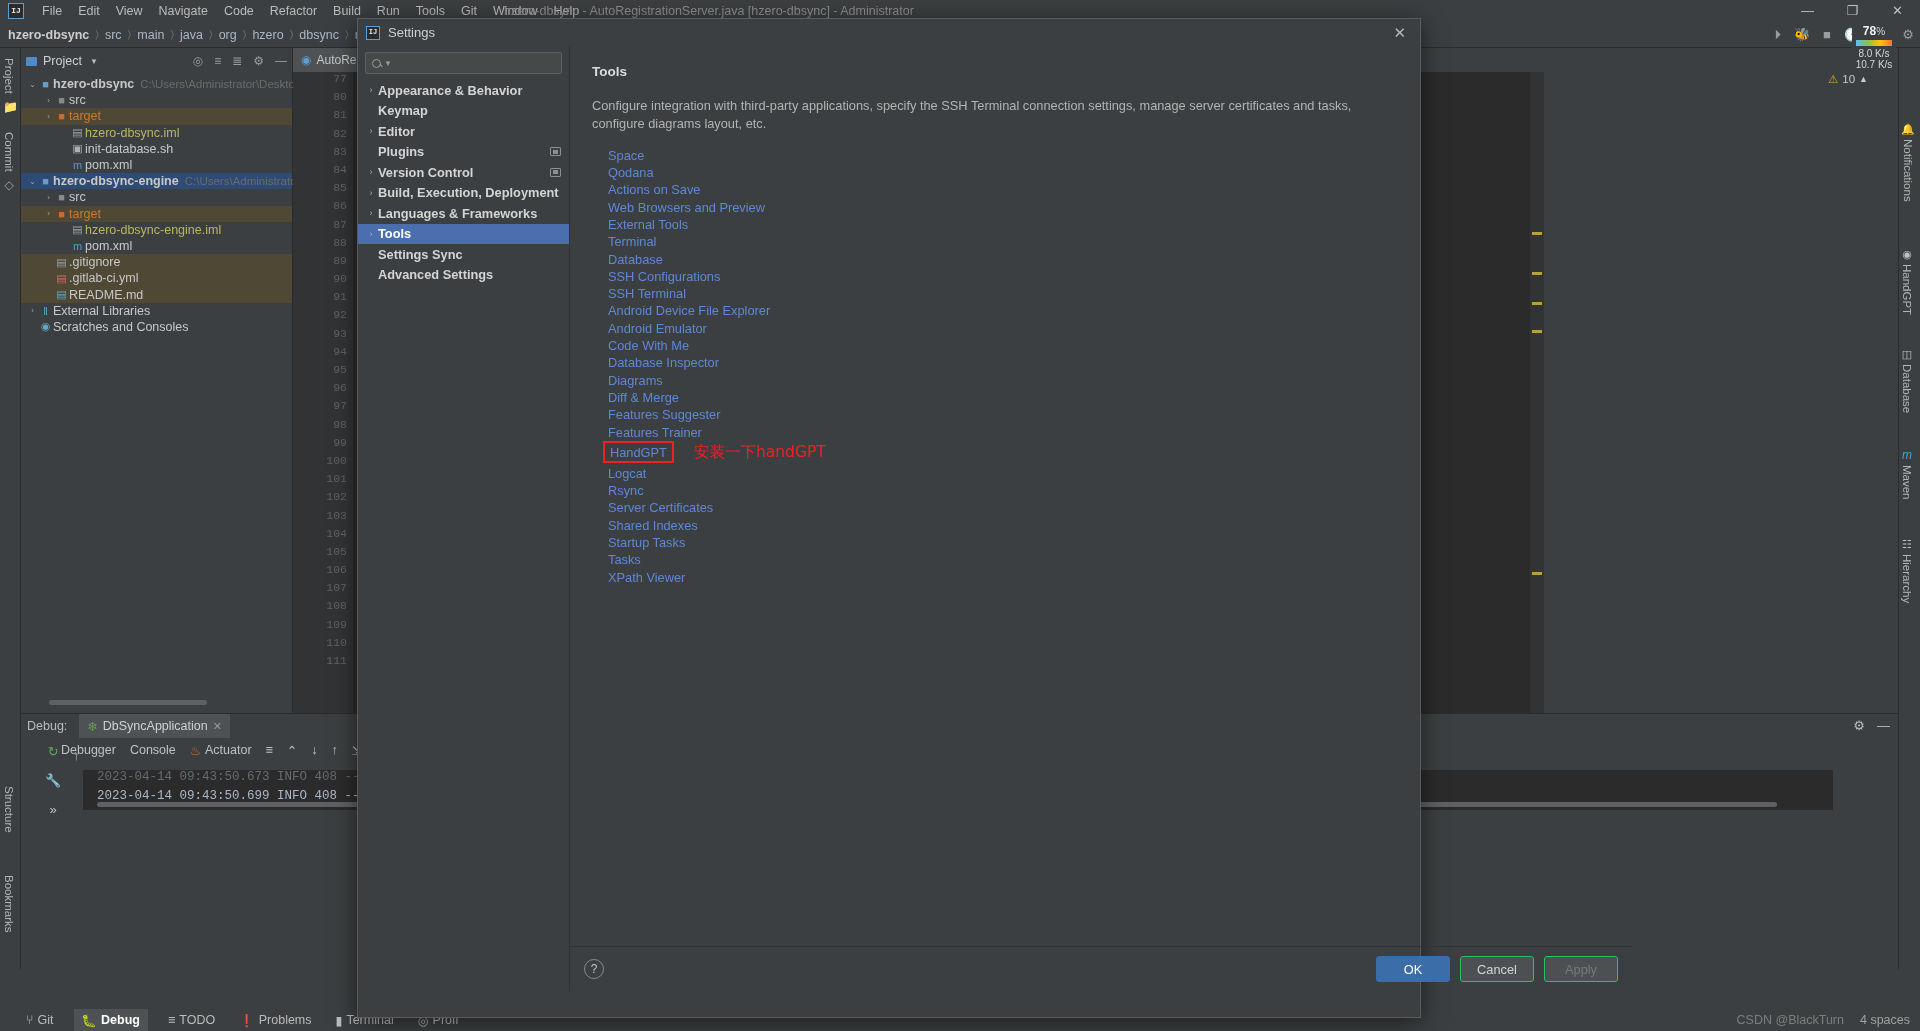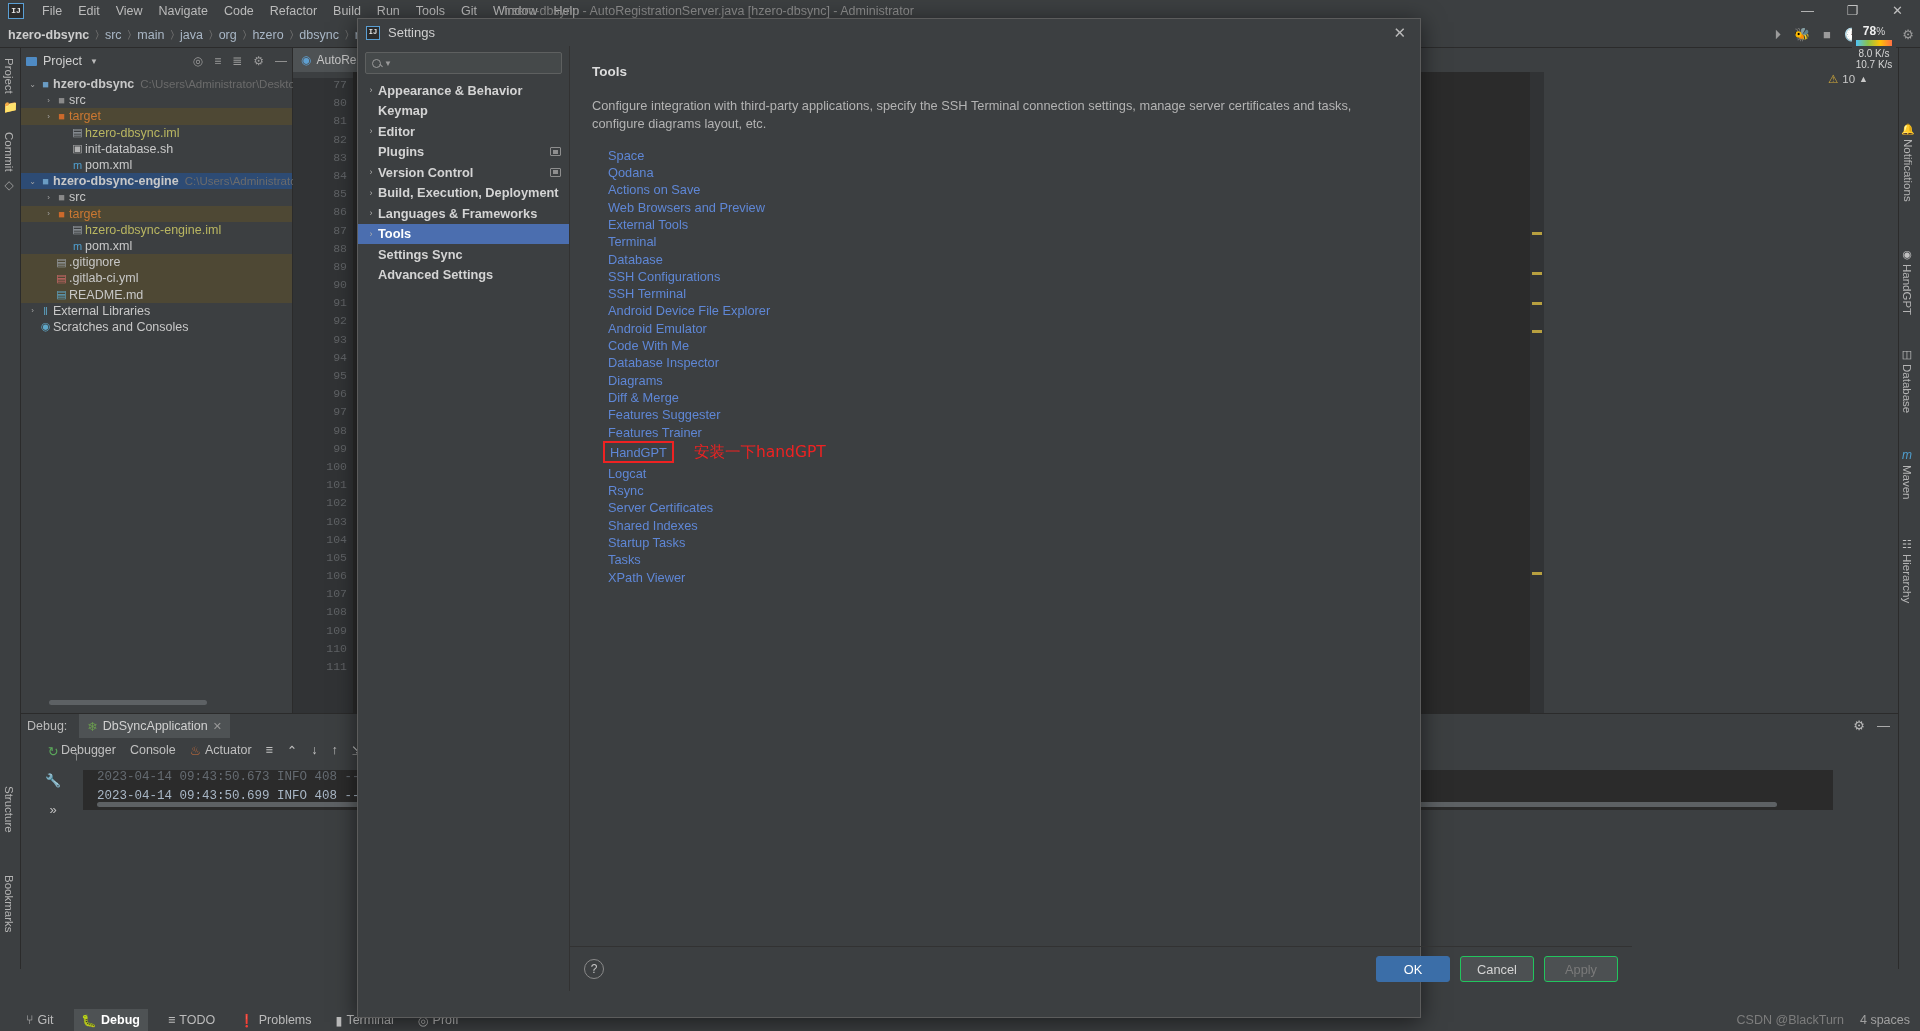--- a/index.html
+++ b/index.html
@@ -96,21 +96,21 @@
   
   .editor-tabbar {
     position: absolute; left: 293px; top: 48px; width: 1600px; height: 24px;
     background: #3c3f41;
   }
   .etab {
     display:inline-flex; align-items:center; height:24px; padding:0 8px;
     background:#4e5254; font-size:12px; color:#c6c6c6; gap:5px;
   }
   .gutter {
-    position: absolute; left: 293px; top: 78px; width: 60px; height: 641px;
+    position: absolute; left: 293px; top: 72px; width: 60px; height: 641px;
     background: #313335; font-family: "Liberation Mono", monospace;
     font-size: 11.5px; color: #606366; text-align: right;
   }
   .gutter .ln { height: 18.2px; padding-right: 6px; }
   .editor-body {
     position: absolute; left: 353px; top: 72px; width: 1190px; height: 641px;
     background: #2b2b2b;
   }
   .marker-bar {
     position:absolute; left:1530px; top:72px; width:14px; height:641px; background:#313335;

